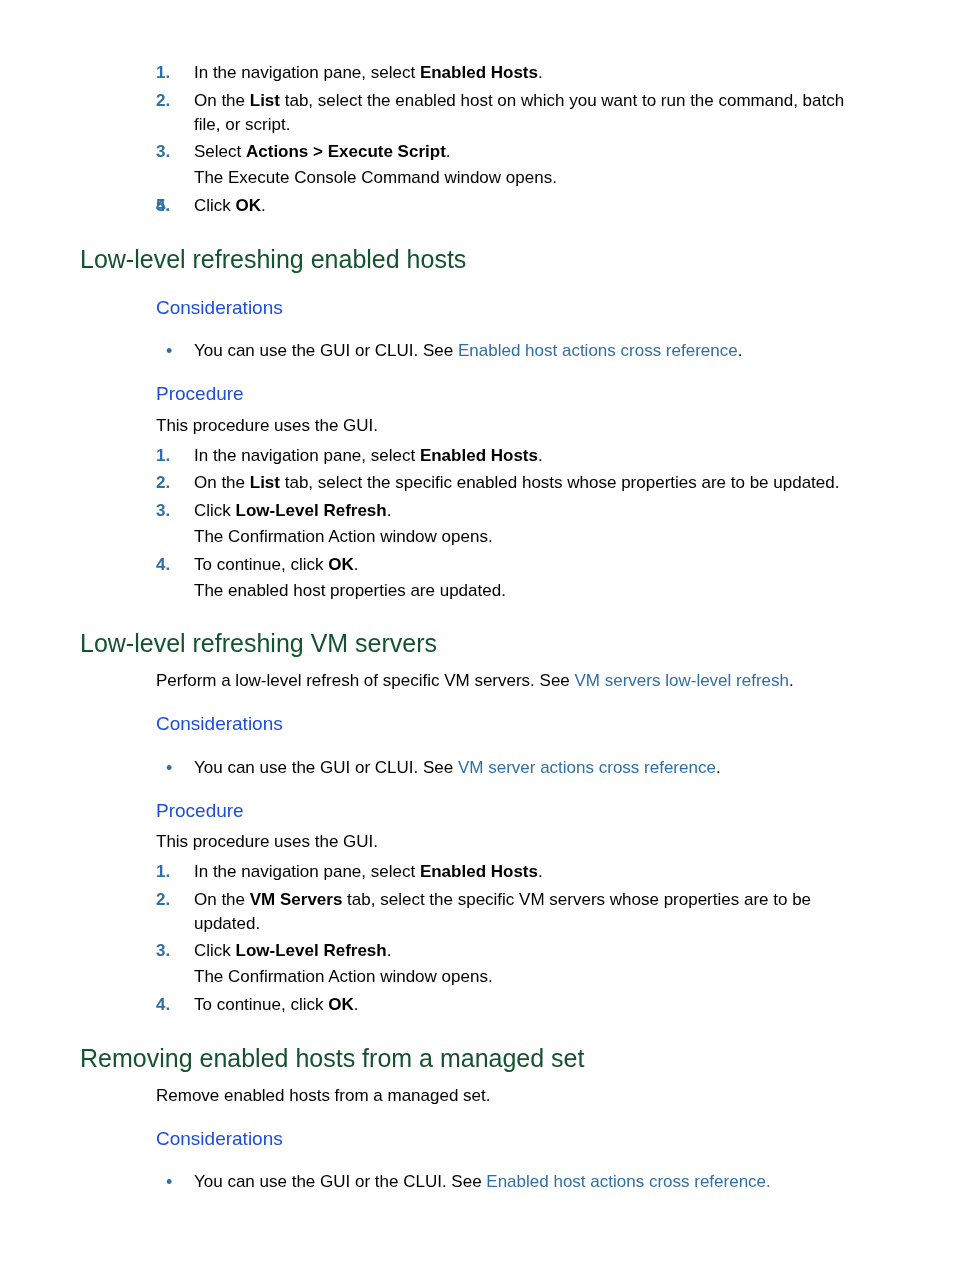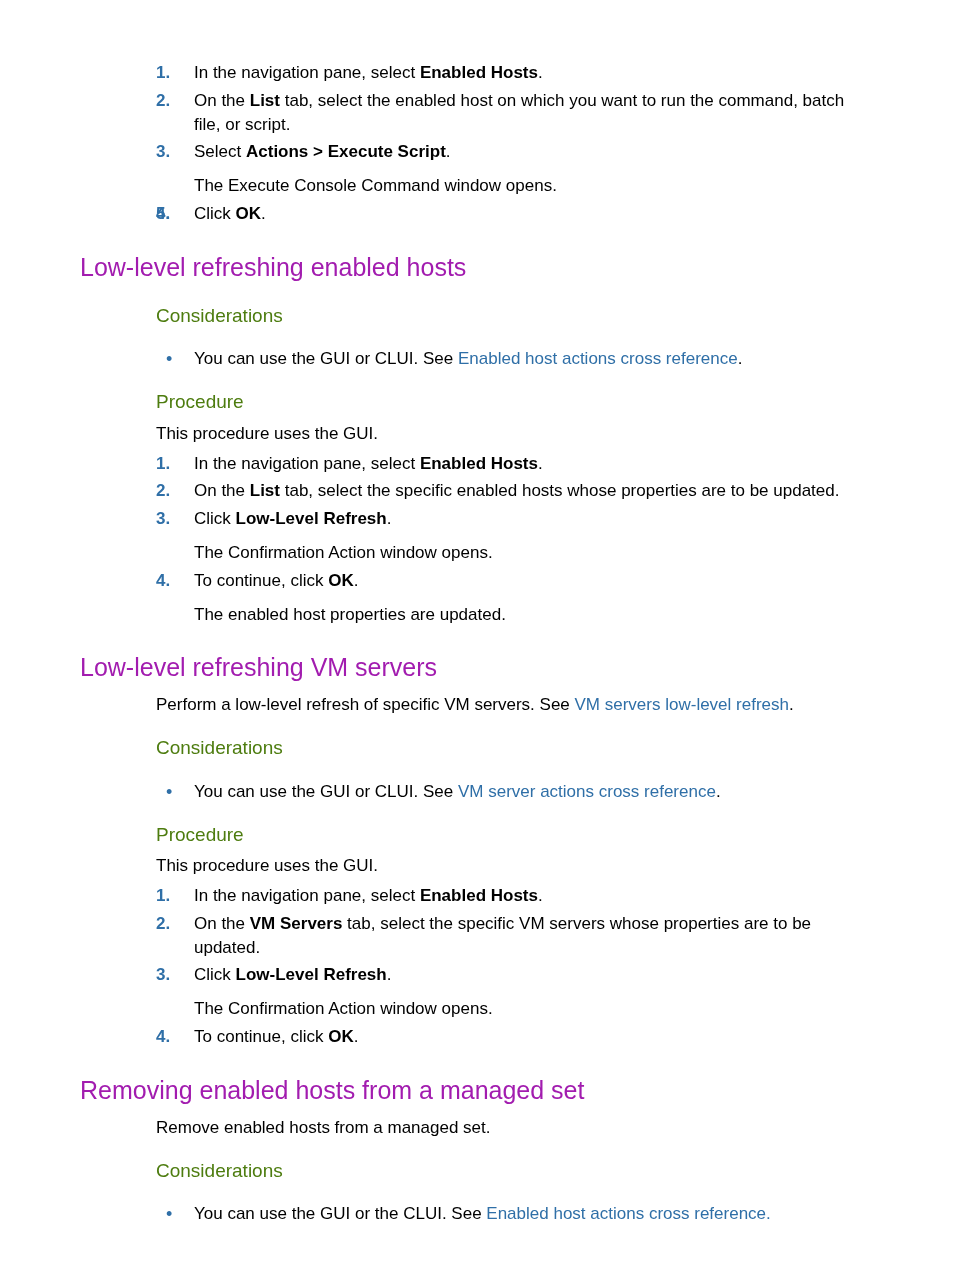--- a/index.html
+++ b/index.html
@@ -13,27 +13,27 @@
     line-height: 1.4;
   }
   .page {
     width: 954px;
     min-height: 1271px;
     box-sizing: border-box;
     padding: 55px 80px 40px 80px;
     position: relative;
   }
   h2.section {
-    color: #a21caf;
+    color: #14532d;
     font-weight: 400;
     font-size: 25px;
     margin: 24px 0 8px 0;
   }
   h3.sub {
-    color: #4d7c0f;
+    color: #1d4ed8;
     font-weight: 400;
     font-size: 19px;
     margin: 18px 0 6px 76px;
   }
   p.body, ul.body, ol.body {
     margin: 6px 0 6px 76px;
   }
   ol.body {
     padding-left: 38px;
     list-style: none;
@@ -44,21 +44,21 @@
   }
   ol.body > li > .num {
     position: absolute;
     left: -38px;
     top: 0;
     color: #2f6fa7;
     font-weight: 700;
   }
   ol.body > li > .sub {
     display: block;
-    margin-top: 10px;
+    margin-top: 2px;
   }
   ul.body {
     padding-left: 38px;
     list-style: none;
     margin-top: 18px;
   }
   ul.body > li {
     position: relative;
     margin-bottom: 4px;
   }

